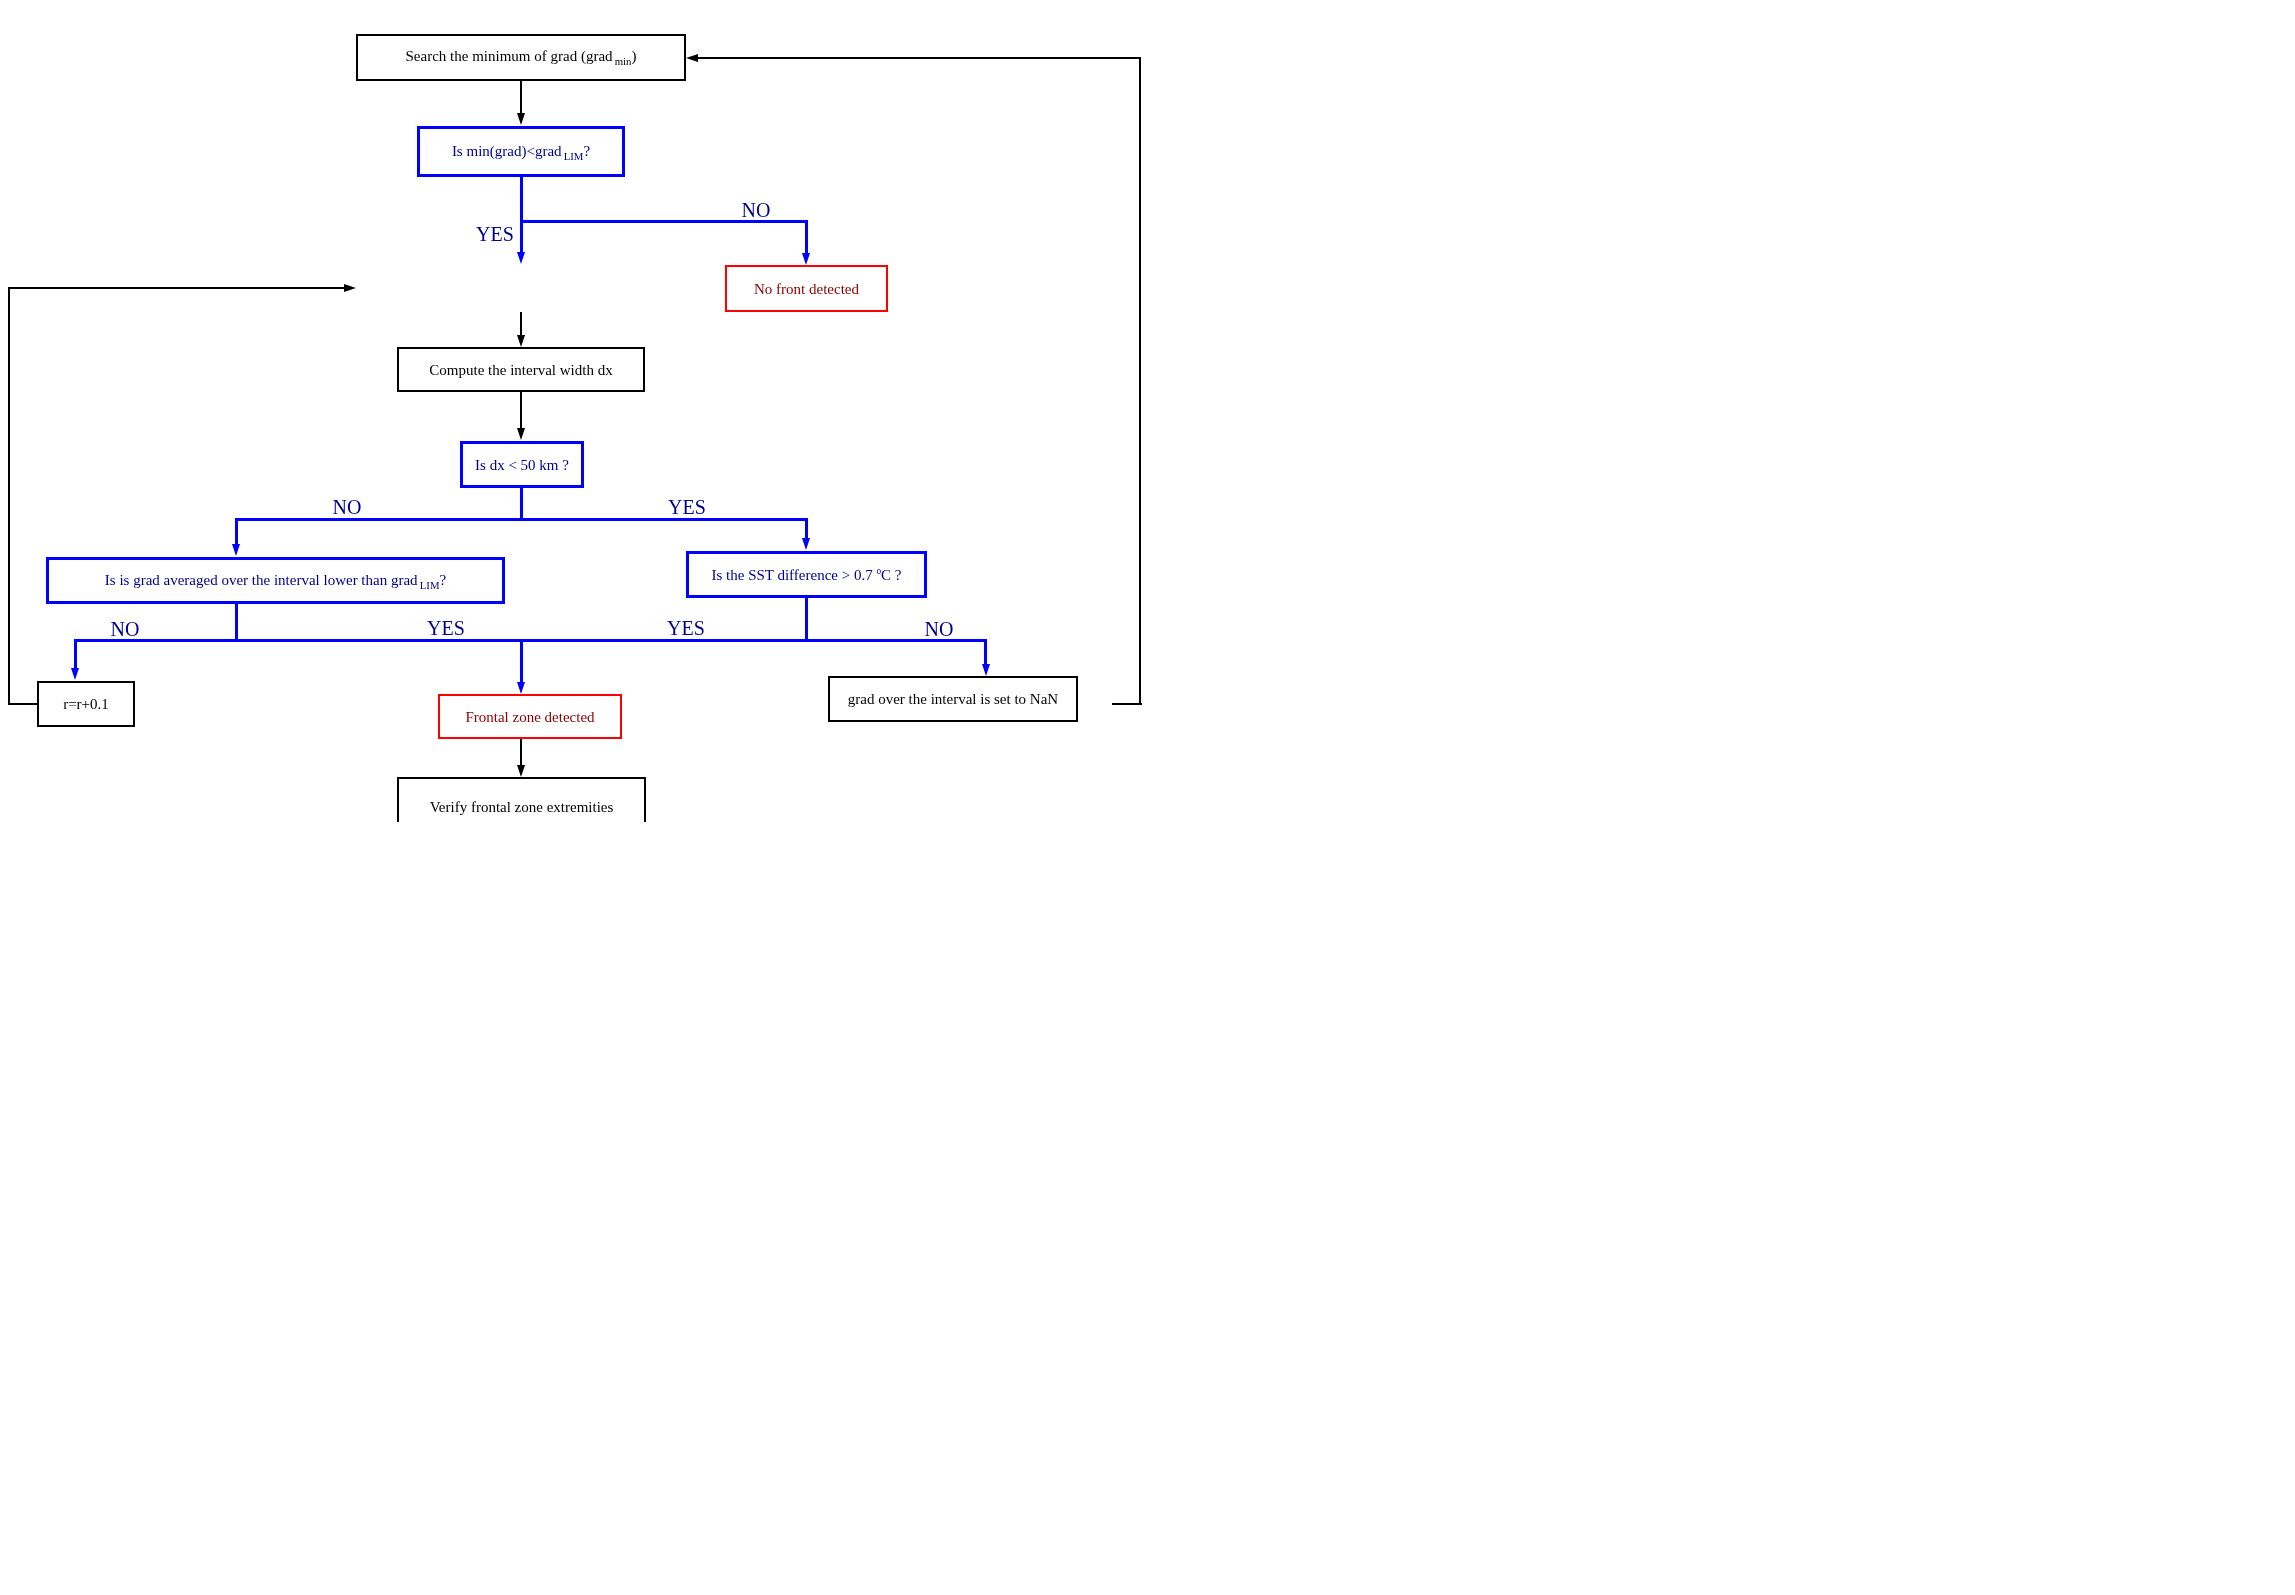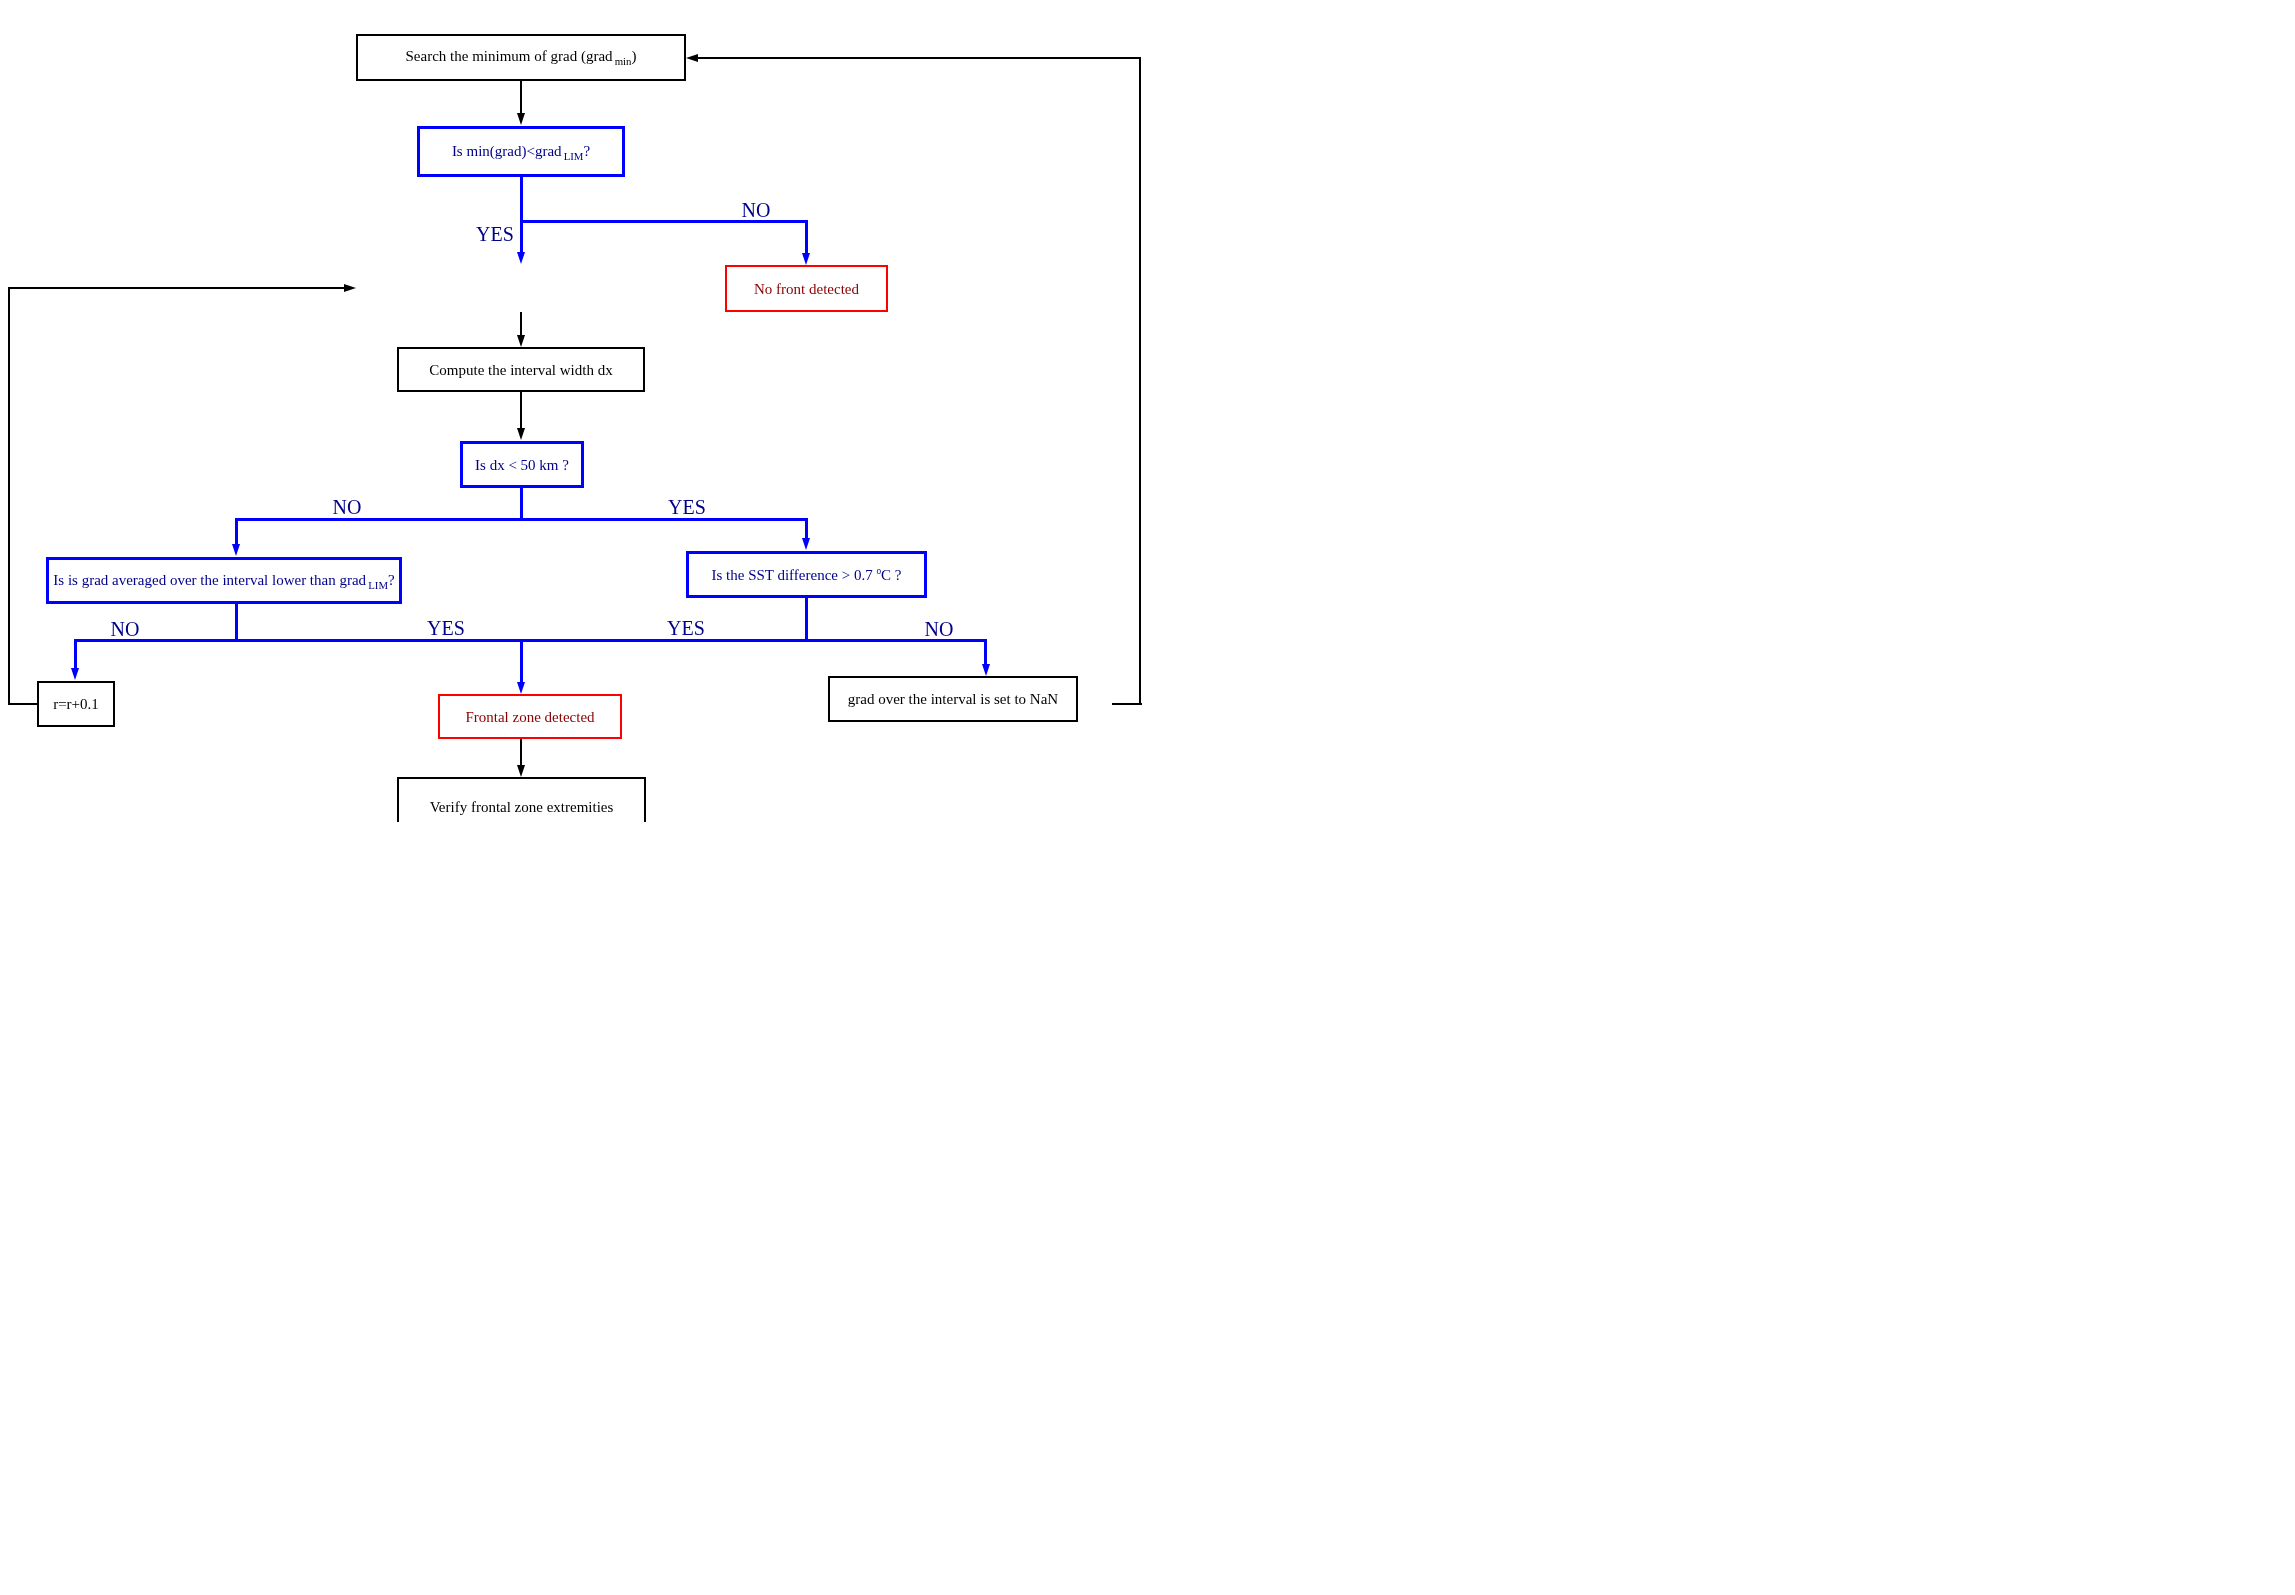--- a/index.html
+++ b/index.html
@@ -43,29 +43,29 @@
 
 
   <div class="node n-black" style="left:397px;top:323px;width:248px;height:45px">
     <span>Compute the interval width dx</span>
   </div>
 
   <div class="node n-blue" style="left:460px;top:417px;width:124px;height:47px">
     <span>Is dx &lt; 50 km ?</span>
   </div>
 
-  <div class="node n-blue" style="left:46px;top:533px;width:356px;height:47px">
+  <div class="node n-blue" style="left:46px;top:533px;width:459px;height:47px">
     <span><span>Is is grad averaged over the interval lower than grad</span><sub>LIM</sub><span>?</span></span>
   </div>
 
   <div class="node n-blue" style="left:686px;top:527px;width:241px;height:47px">
     <span><span>Is the SST difference &gt; 0.7 </span><span class="sup-deg">o</span><span>C ?</span></span>
   </div>
 
-  <div class="node n-black" style="left:37px;top:657px;width:78px;height:46px">
+  <div class="node n-black" style="left:37px;top:657px;width:98px;height:46px">
     <span>r=r+0.1</span>
   </div>
 
   <div class="node n-red" style="left:438px;top:670px;width:184px;height:45px">
     <span>Frontal zone detected</span>
   </div>
 
   <div class="node n-black" style="left:828px;top:652px;width:250px;height:46px">
     <span>grad over the interval is set to NaN</span>
   </div>

